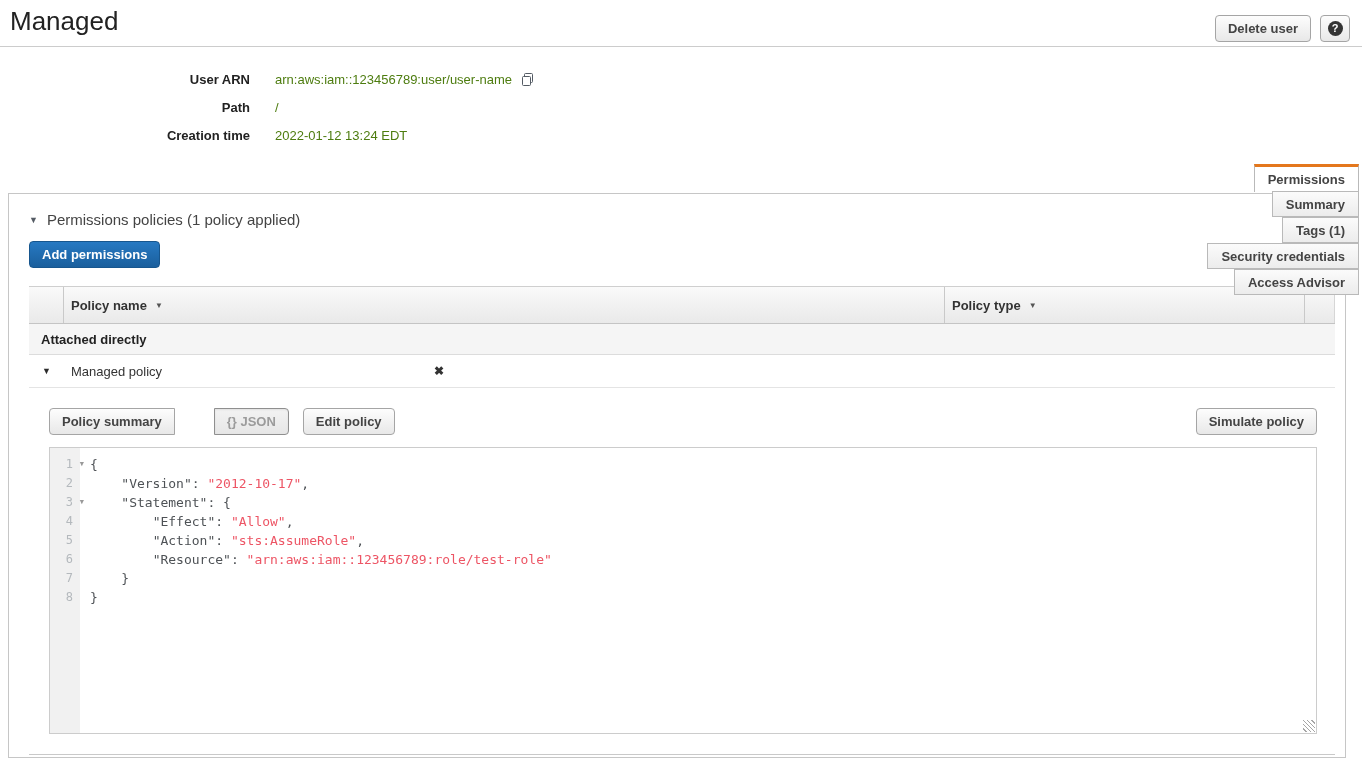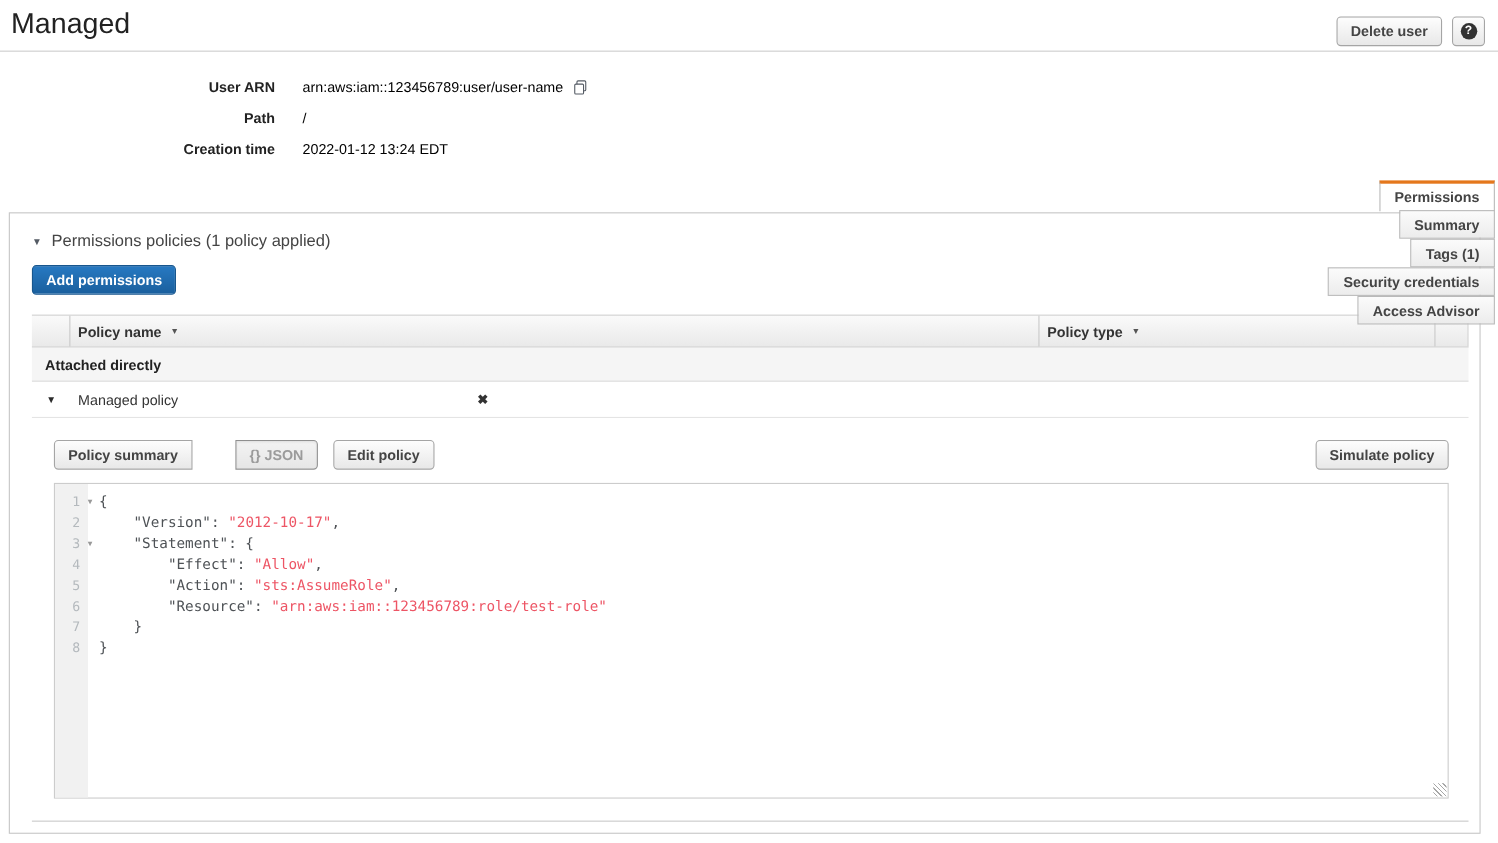--- a/index.html
+++ b/index.html
@@ -16,21 +16,21 @@
     border:1px solid #a5a5a5; border-radius:4px; cursor:pointer; white-space:nowrap; }
   .btn-icon { width:30px; padding:0; }
   .qmark { display:inline-block; width:15px; height:15px; border-radius:50%; background:#333;
     color:#fff; font-size:11px; line-height:15px; text-align:center; font-weight:bold; }
   .btn-primary { color:#fff; background:linear-gradient(#2779c2,#1a5f9d); border-color:#17568e; }
 
   
   .details { margin-top:18px; }
   .detail-row { display:flex; height:28px; align-items:center; }
   .detail-label { width:250px; text-align:right; font-weight:bold; color:#222; }
-  .detail-value { margin-left:25px; color:#000000; display:flex; align-items:flex-start; gap:8px; }
+  .detail-value { margin-left:25px; color:#4d7c0f; display:flex; align-items:flex-start; gap:8px; }
 
   
   .tabs { display:flex; align-items:flex-end; margin-top:15px; padding-left:8px; height:29px; position:relative; z-index:2;flex-direction:column; }
   .tab { height:26px; line-height:25px; padding:0 13px; font-weight:bold; color:#444;
     background:linear-gradient(#fbfbfb,#ececec); border:1px solid #b9b9b9; margin-right:3px; cursor:pointer; }
   .tab.active { background:#fff; border-top:3px solid #e4771c; border-bottom:none; height:29px;
     line-height:25px; margin-bottom:-1px; }
 
   
   .panel { margin:0 8px; width:1338px; height:565px; border:1px solid #c6c6c6; background:#fff;
@@ -39,21 +39,21 @@
   .section-header { margin-top:17px; display:flex; align-items:center; font-size:15px; color:#444; cursor:pointer; }
   .section-caret { font-size:9px; color:#545b64; margin-right:9px; }
 
   .actions-row { margin-top:13px; display:flex; justify-content:space-between; align-items:center; }
   .add-inline { display:flex; align-items:center; gap:6px; color:#0073bb; font-weight:bold; cursor:pointer; }
   .plus-icon { width:14px; height:14px; border-radius:50%; background:#0073bb; color:#fff;
     font-size:12px; line-height:13px; text-align:center; font-weight:bold; }
 
   
   .policy-table { margin-top:18px; }
-  .thead { display:flex; height:30px; background:linear-gradient(#fafafa,#e9e9e9);
+  .thead { display:flex; height:38px; background:linear-gradient(#fafafa,#e9e9e9);
     border-top:1px solid #cfcfcf; border-bottom:1px solid #c4c4c4; }
   .th { display:flex; align-items:center; font-weight:bold; color:#333; height:100%; }
   .th-expand { width:35px; border-right:1px solid #c9c9c9; }
   .th-name { flex:1; padding-left:7px; border-right:1px solid #c9c9c9; }
   .th-type { width:360px; padding-left:7px; border-right:1px solid #c9c9c9; }
   .th-actions { width:30px; border-right:1px solid #d6d6d6; }
   .sort-caret { font-size:8px; color:#555; margin-left:8px; }
 
   .group-row { height:31px; line-height:31px; background:#f5f5f5; font-weight:bold; color:#222;
     padding-left:12px; border-bottom:1px solid #dcdcdc; }

